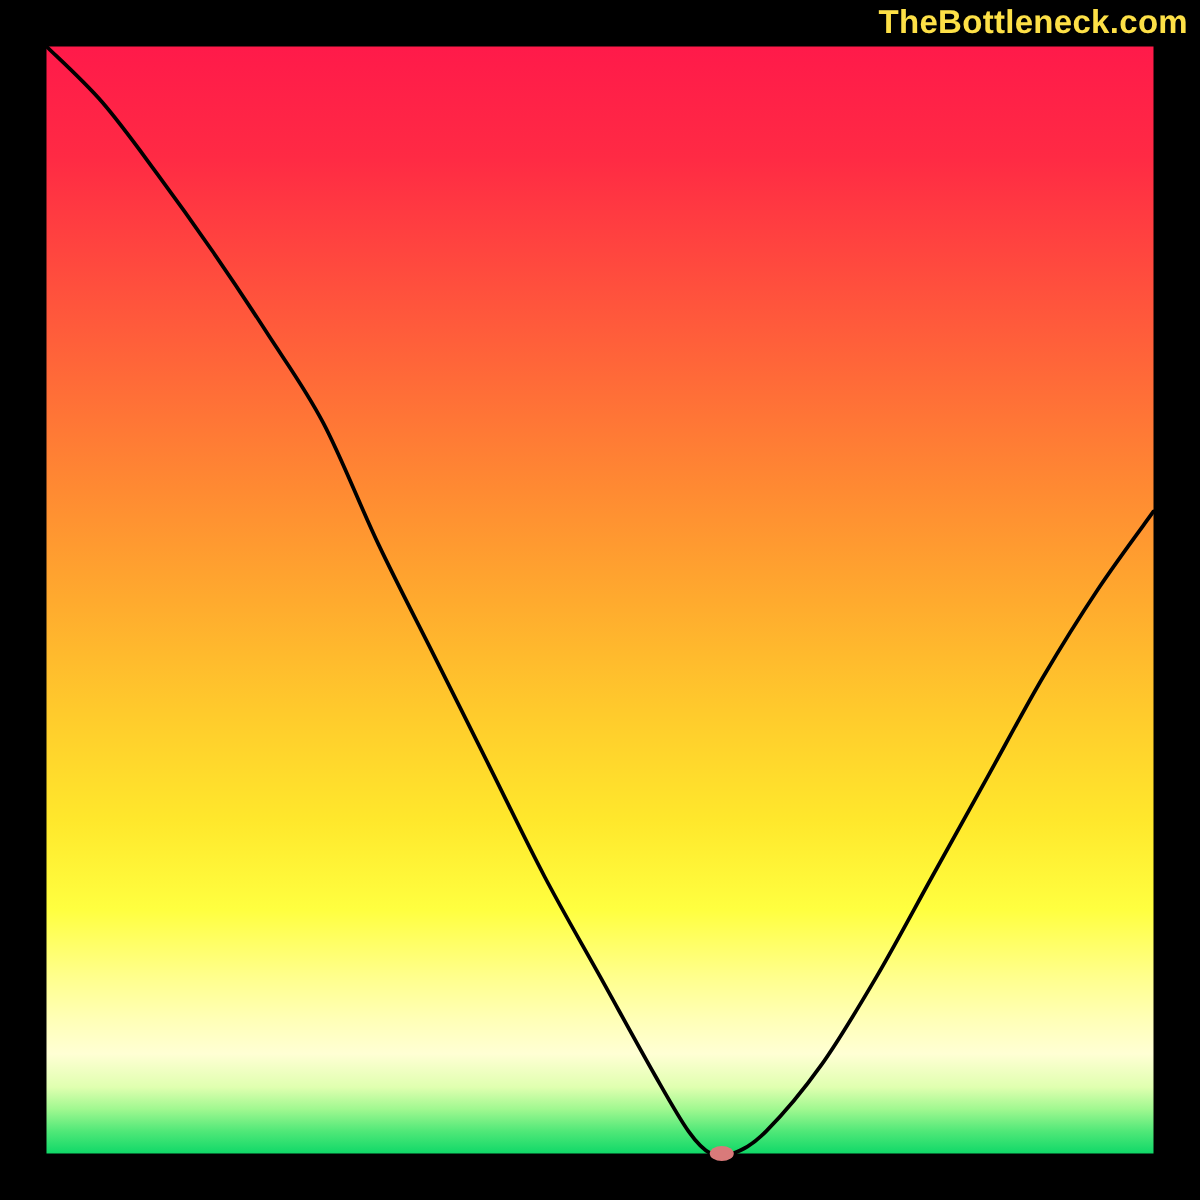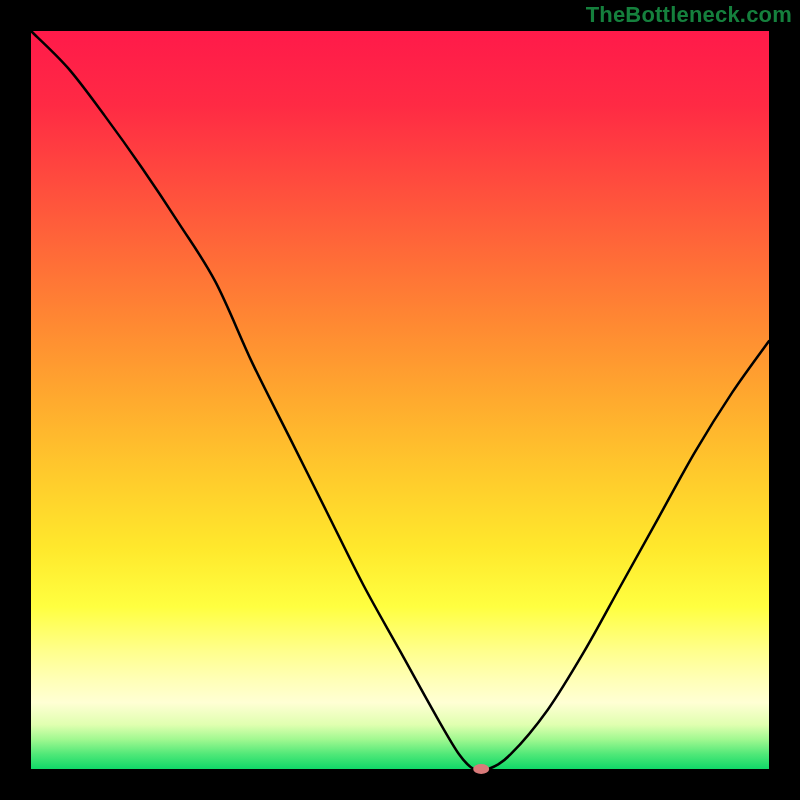--- a/index.html
+++ b/index.html
@@ -12,21 +12,21 @@
   }
   .container {
     position: relative;
     width: 800px;
     height: 800px;
   }
   .watermark {
     position: absolute;
     top: 2px;
     right: 8px;
-    color: #15803d;
+    color: #fde047;
     font-family: Arial, Helvetica, sans-serif;
     font-size: 22px;
     font-weight: 600;
     z-index: 5;
     letter-spacing: 0.2px;
   }
   svg {
     position: absolute;
     top: 0;
     left: 0;

